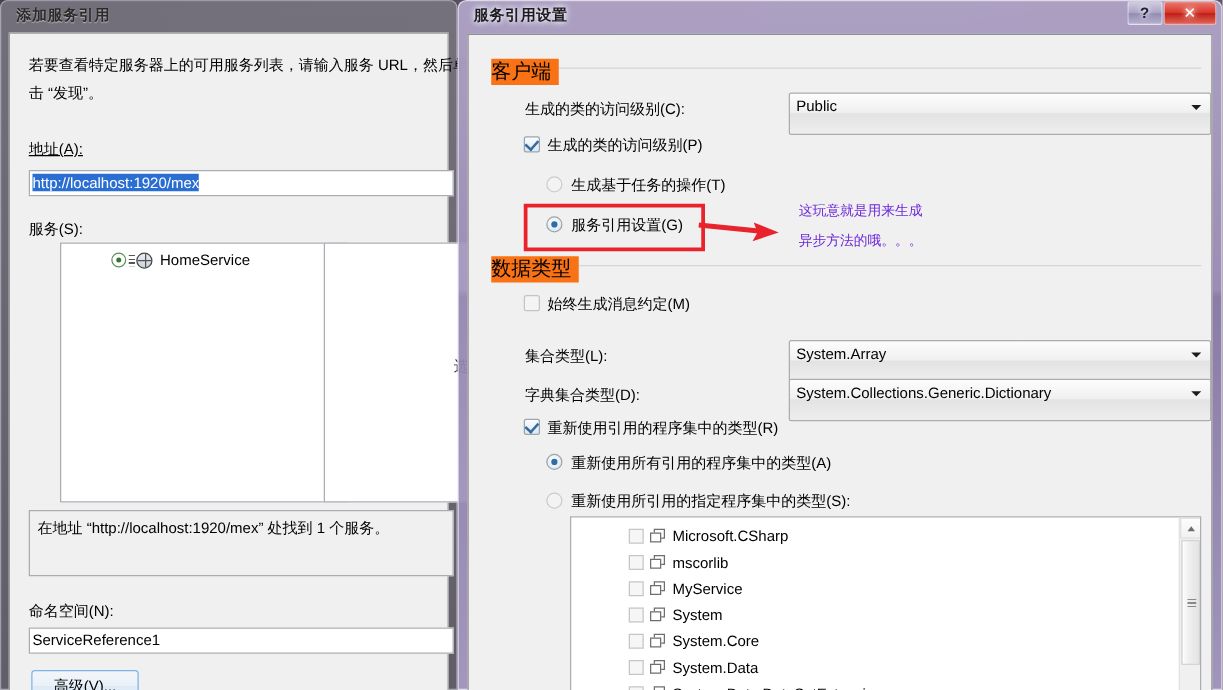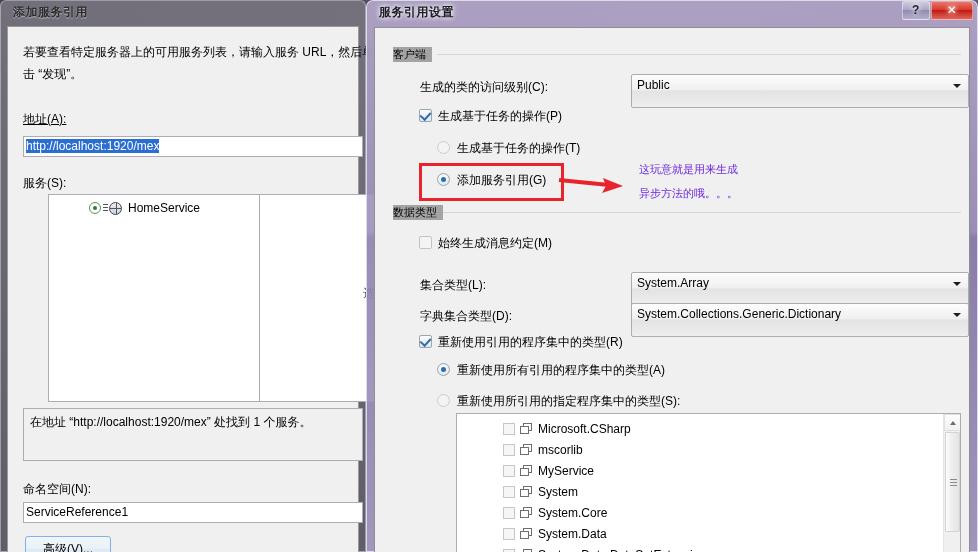--- a/index.html
+++ b/index.html
@@ -86,21 +86,21 @@
     background:#fff;border:1px solid #abadb3;
     font-size:12px;line-height:19px;padding:0 2px;
     overflow:hidden;white-space:nowrap;
   }
   .sel-span{background:#2a6ed2;color:#fff;}
 
   .listbox{
     position:absolute;box-sizing:border-box;
     background:#fff;border:1px solid #abadb3;overflow:hidden;
   }
-  .groupbox-label{position:absolute;font-size:11px;background:#a3a3a3;padding-right:6px;z-index:2;}
+  .groupbox-label{position:absolute;font-size:16px;background:#f97316;padding-right:6px;z-index:2;}
   .groupline{position:absolute;height:1px;background:#d5d5d5;}
 
   .btn{
     position:absolute;box-sizing:border-box;
     background:linear-gradient(to bottom,#f2f6f9 0%,#eaf1f7 48%,#ddeaf5 50%,#e6f0f9 100%);
     border:1px solid #7eb4ea;border-radius:3px;
     font-size:12px;text-align:center;color:#000;
     display:flex;align-items:center;justify-content:center;
   }
 
@@ -275,29 +275,29 @@
     <div class="lbl" style="left:45px;top:51px;">生成的类的访问级别(C):</div>
 
     <div class="combo" style="left:256px;top:46px;width:338px;">
       <span>Public</span>
       <span class="arrow"></span>
     </div>
 
     <span class="cb" style="left:44px;top:81px;">
       <span class="tick"></span>
     </span>
-    <div class="lbl" style="left:63px;top:80px;">生成基于任务的操作(P)</div>
+    <div class="lbl" style="left:63px;top:80px;">生成的类的访问级别(P)</div>
 
     <span class="rb off" style="left:62px;top:113px;"></span>
     <div class="lbl" style="left:82px;top:112px;">生成基于任务的操作(T)</div>
 
     <span class="rb" style="left:62px;top:145px;">
       <span class="dot"></span>
     </span>
-    <div class="lbl" style="left:82px;top:144px;">添加服务引用(G)</div>
+    <div class="lbl" style="left:82px;top:144px;">服务引用设置(G)</div>
 
     <div class="redbox" style="left:44px;top:135px;width:145px;height:38px;"></div>
     <svg style="position:absolute;left:182px;top:142px;width:72px;height:26px;overflow:visible">
       <path d="M2,10 L52,15" stroke="#e8232b" stroke-width="4" fill="none"></path>
       <path d="M66,16 L46,8 L49,16 L45,23 Z" fill="#e8232b"></path>
     </svg>
     <div class="redtext" style="left:264px;top:131px;">这玩意就是用来生成</div>
     <div class="redtext" style="left:264px;top:155px;">异步方法的哦。。。</div>
 
     <div class="groupbox-label" style="left:18px;top:177px;">数据类型</div>

